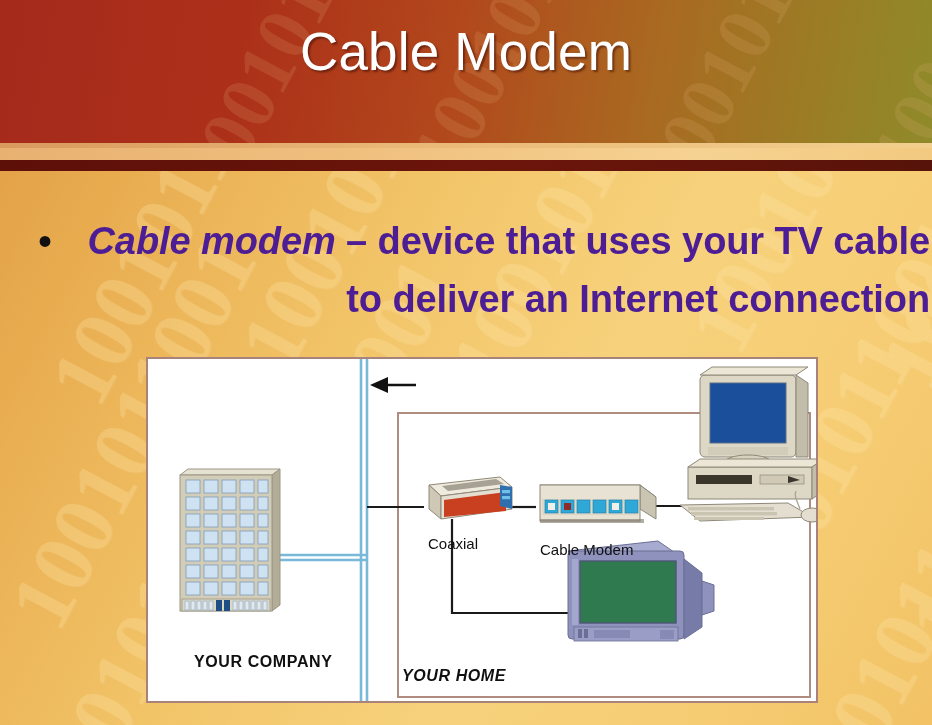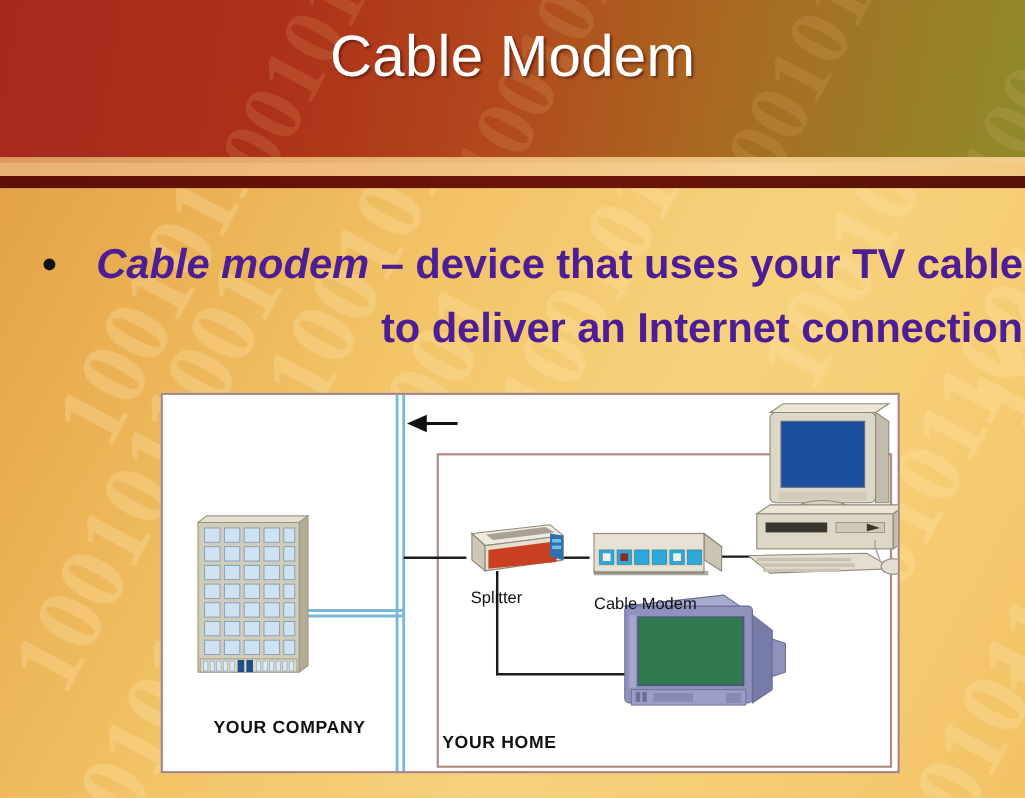--- a/index.html
+++ b/index.html
@@ -96,21 +96,21 @@
   .dg-label{
     position:absolute;
     font-family:"Liberation Sans", sans-serif;
     color:#101010;font-weight:bold;
     white-space:nowrap;
   }
   .lbl-coax{left:256px;top:4px;font-size:15px;line-height:19px;letter-spacing:.4px;}
   .lbl-splitter{left:280px;top:176px;font-size:15px;font-weight:normal;}
   .lbl-modem{left:392px;top:182px;font-size:15px;font-weight:normal;}
   .lbl-company{left:46px;top:294px;font-size:16px;letter-spacing:.6px;}
-  .lbl-home{left:254px;top:308px;font-size:16px;letter-spacing:.6px;}
+  .lbl-home{left:254px;top:308px;font-size:16px;letter-spacing:.6px;font-style:italic;}
 
   svg{display:block;}
 </style>
 </head>
 <body>
 
 <div class="slide">
 
   <div class="body-bg"></div>
   <div class="binary-watermark">
@@ -307,19 +307,19 @@
         <rect x="432" y="202" width="96" height="62" fill="#2f7a4e" stroke="#4f5578" stroke-width="1.4"></rect>
         <rect x="424" y="200" width="6" height="66" fill="#a3a7cc"></rect>
         <rect x="426" y="268" width="104" height="14" fill="#9a9ec6" stroke="#6b6f95" stroke-width="0.8"></rect>
         <rect x="430" y="270" width="4" height="9" fill="#6b6f95"></rect>
         <rect x="436" y="270" width="4" height="9" fill="#6b6f95"></rect>
         <rect x="446" y="271" width="36" height="8" fill="#868ab4"></rect>
         <rect x="512" y="271" width="14" height="9" fill="#868ab4"></rect>
       </g>
     </svg>
 
-    <div class="dg-label lbl-splitter">Splitter</div>
+    <div class="dg-label lbl-splitter">Coaxial</div>
     <div class="dg-label lbl-modem">Cable Modem</div>
     <div class="dg-label lbl-company">YOUR COMPANY</div>
     <div class="dg-label lbl-home">YOUR HOME</div>
   </div>
 
 </div>
 
 </body></html>

